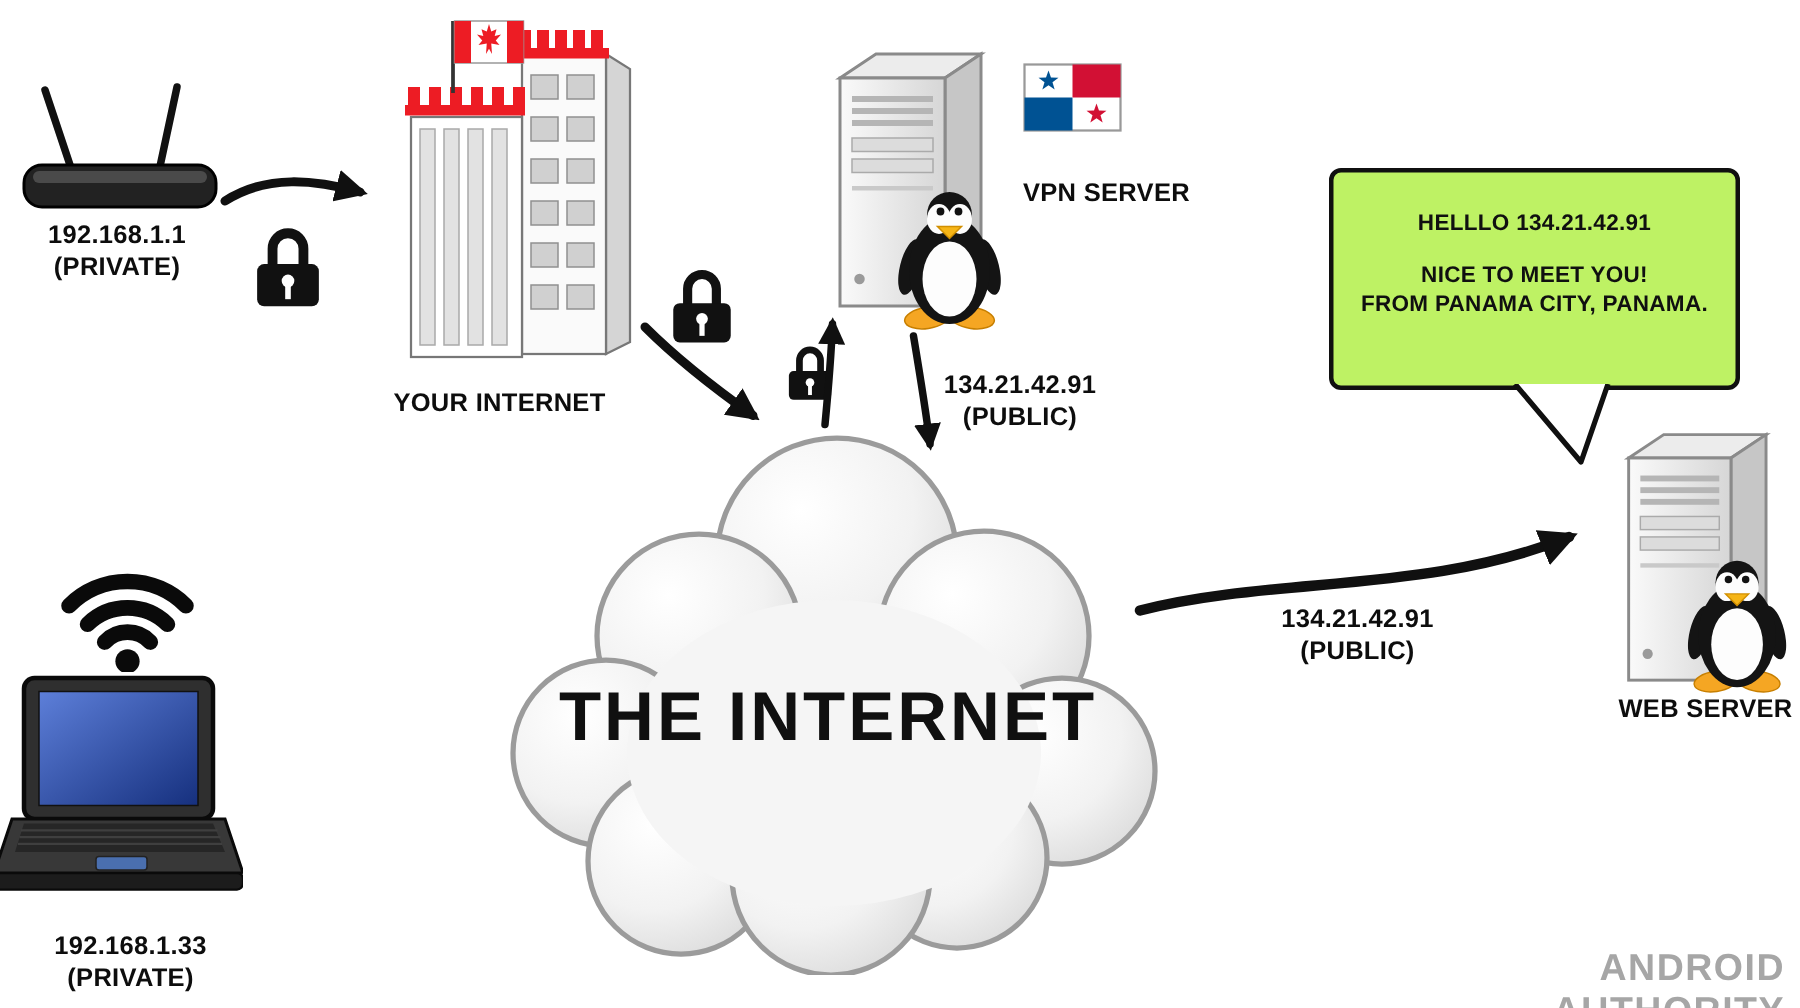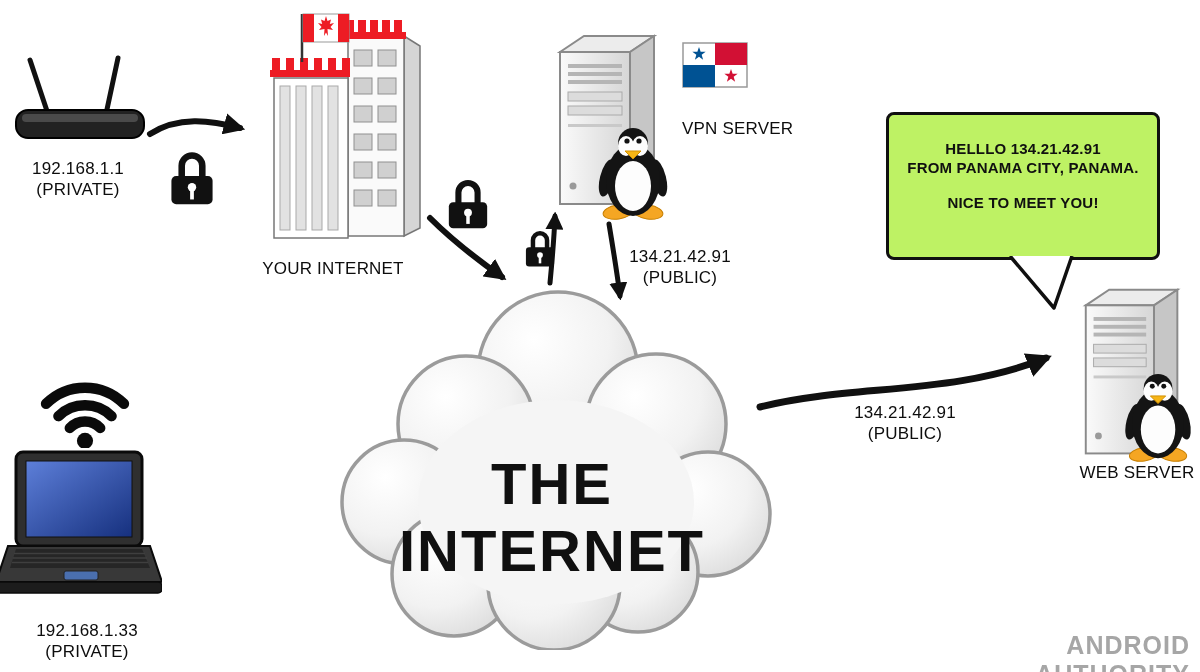--- a/index.html
+++ b/index.html
@@ -1,24 +1,24 @@
 <!DOCTYPE html>
 <html><head>
 <meta charset="utf-8">
 <style>
   * { margin:0; padding:0; box-sizing:border-box; }
   html,body { background:#ffffff; }
   body { font-family:"Liberation Sans", sans-serif; }
   #canvas { position:relative; width:1200px; height:672px; background:#fff; overflow:hidden; }
   .abs { position:absolute; }
-  .lbl { font-weight:normal; color:#0d0d0d; text-align:center; font-size:17px;
+  .lbl { font-weight:bold; color:#0d0d0d; text-align:center; font-size:17px;
          line-height:1.25; letter-spacing:0.2px; z-index:5; }
   .lbl-left { text-align:left; }
   .blk { display:block; }
-  #internet-label { font-weight:bold; font-size:58px; letter-spacing:2px; color:#101010;
+  #internet-label { font-weight:bold; font-size:46px; letter-spacing:2px; color:#101010;
                     text-align:center; z-index:5; }
   #bubble { background:#bef264; border:3.5px solid #101010; border-radius:8px; z-index:5;
             padding-top:24px; text-align:center; }
   .bubble-line { display:block; font-weight:bold; font-size:15px; color:#101010;
                  letter-spacing:0.2px; line-height:19px; }
   .bubble-gap { margin-top:16px; }
   #watermark { font-weight:bold; font-size:25px; color:#a6a6a6; letter-spacing:1px;
                text-align:right; z-index:5; }
   svg.icon { z-index:2; position:absolute; }
   #cloud-svg { z-index:1; }
@@ -43,21 +43,21 @@
     <path d="M609,224 C613,248 617,272 620,296" stroke="#101010" stroke-width="5" fill="none" stroke-linecap="round" marker-end="url(#ah)"></path>
     <path d="M760,407 C850,384 952,396 1046,358" stroke="#101010" stroke-width="7" fill="none" stroke-linecap="round" marker-end="url(#ah)"></path>
   </svg>
 
   <svg class="icon" style="left:14px; top:54px;" width="132" height="90" viewBox="0 0 132 90">
     <line x1="34" y1="60" x2="16" y2="6" stroke="#111" stroke-width="5" stroke-linecap="round"></line>
     <line x1="92" y1="60" x2="104" y2="4" stroke="#111" stroke-width="5" stroke-linecap="round"></line>
     <rect x="2" y="56" width="128" height="28" rx="12" fill="#222" stroke="#000" stroke-width="2"></rect>
     <rect x="8" y="60" width="116" height="8" rx="4" fill="#4a4a4a"></rect>
   </svg>
-  <div class="lbl abs" style="left:3px; top:158px; width:150px;">
+  <div class="lbl abs" style="left:3px; top:146px; width:150px;">
     <span class="blk">192.168.1.1</span>
     <span class="blk">(PRIVATE)</span>
   </div>
 
   <svg class="icon padlock" style="left:168px; top:148px;" width="48" height="58" viewBox="0 0 50 62">
     <path d="M14,32 V19 a11,11 0 0 1 22,0 V32" stroke="#111" stroke-width="7" fill="none"></path>
     <rect x="3" y="30" width="44" height="30" rx="5" fill="#111"></rect>
     <circle cx="25" cy="42" r="4.5" fill="#fff"></circle>
     <rect x="23" y="45" width="4" height="10" fill="#fff"></rect>
   </svg>
@@ -231,22 +231,22 @@
     <ellipse cx="42" cy="20" rx="8" ry="10" fill="#fdfdfd"></ellipse>
     <circle cx="29" cy="15" r="2.6" fill="#111"></circle>
     <circle cx="41" cy="15" r="2.6" fill="#111"></circle>
     <polygon points="27,25 43,25 35,33" fill="#f6b516" stroke="#d18f00"></polygon>
   </svg>
 
   <div class="lbl abs" style="left:1062px; top:462px; width:150px;">WEB SERVER</div>
 
   <div id="bubble" class="abs" style="left:886px; top:112px; width:274px; height:148px;">
     <span class="bubble-line">HELLLO 134.21.42.91</span>
+    <span class="bubble-line bubble-gap">NICE TO MEET YOU!</span>
     <span class="bubble-line">FROM PANAMA CITY, PANAMA.</span>
-    <span class="bubble-line bubble-gap">NICE TO MEET YOU!</span>
   </div>
   <svg id="bubble-tail" class="icon" style="left:994px; top:256px;" width="110" height="56" viewBox="0 0 110 56">
     <path d="M16,0 L60,52 L78,0" fill="#ffffff" stroke="#101010" stroke-width="3.5" stroke-linejoin="round"></path>
   </svg>
 
   <svg class="icon" style="left:28px; top:352px;" width="114" height="96" viewBox="0 0 120 100">
     <path d="M19,54 A58,58 0 0 1 101,54" stroke="#0a0a0a" stroke-width="11" fill="none" stroke-linecap="round"></path>
     <path d="M32,67 A40,40 0 0 1 88,67" stroke="#0a0a0a" stroke-width="11" fill="none" stroke-linecap="round"></path>
     <path d="M44,79.5 A22,22 0 0 1 76,79.5" stroke="#0a0a0a" stroke-width="11" fill="none" stroke-linecap="round"></path>
     <circle cx="60" cy="93" r="8.5" fill="#0a0a0a"></circle>

